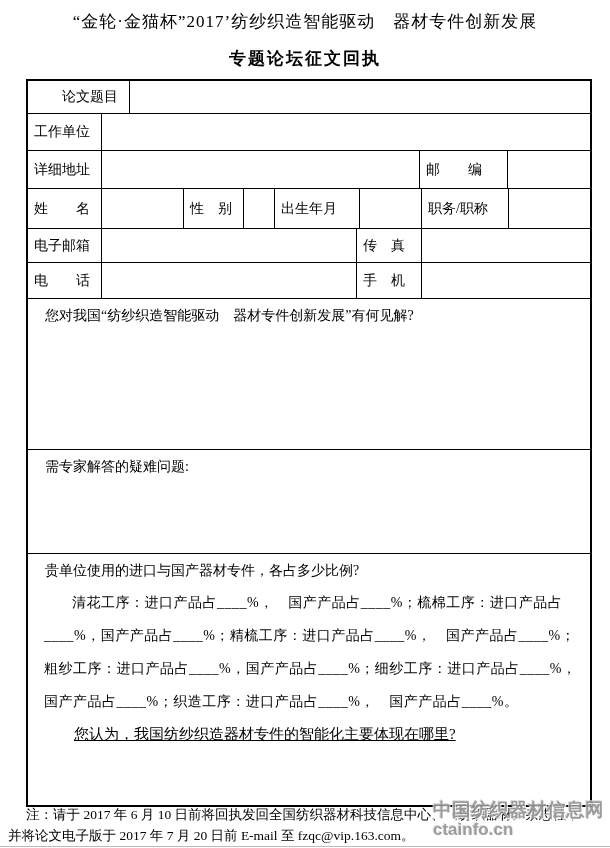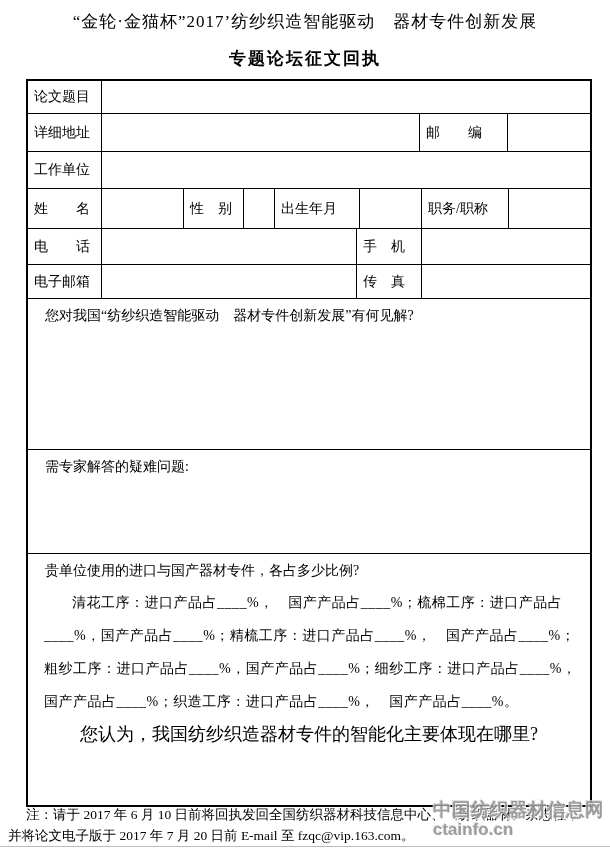--- a/index.html
+++ b/index.html
@@ -27,38 +27,38 @@
     border:2px solid #000;
     box-sizing:border-box;
     display:flex; flex-direction:column;
   }
   .t-row, .t-sec {
     display:flex;
     box-sizing:border-box;
     border-top:1.5px solid #000;
     flex:none;
   }
-  .t-row.first { border-top:none; }
+  .t-row.first { border-top:none;padding-left:28px; }
   .t-sec { display:block; padding:5px 8px 0 16px; }
   .cell {
     box-sizing:border-box;
     border-left:1.5px solid #000;
     display:flex; align-items:center;
     font-size:14px;
     overflow:hidden;
   }
   .cell.nb { border-left:none; }
   .lab { padding-left:6px; white-space:pre; }
   .flex1 { flex:1; }
   .sec-q { font-size:14px; line-height:24px; padding-left:1px; }
   .ratio-detail {
     font-size:14px; line-height:33px; text-indent:2em;
     margin-top:3px; letter-spacing:0.5px;
   }
-  .ratio-followup { font-size:18px; line-height:33px; text-indent:2em; }
+  .ratio-followup { font-size:15px; line-height:33px; text-indent:2em;text-decoration:underline; }
   
   .note {
     position:absolute; left:8px; top:805px; width:575px;
     font-size:13.5px; line-height:20.5px;
   }
   .note .n1 { text-indent:18px; }
   
   .watermark {
     position:absolute; left:433px; top:799px; width:176px;
     font-family:"Liberation Sans","DejaVu Sans",sans-serif;
@@ -84,54 +84,54 @@
   <div class="t2">专题论坛征文回执</div>
 </div>
 
 <div class="form-table">
 
   <div class="t-row first" style="height:32px">
     <div class="cell nb lab" style="width:73px">论文题目</div>
     <div class="cell flex1"></div>
   </div>
 
+  <div class="t-row" style="height:37px">
+    <div class="cell nb lab" style="width:73px">工作单位</div>
+    <div class="cell flex1"></div>
+  </div>
+
   <div class="t-row" style="height:38px">
     <div class="cell nb lab" style="width:73px">详细地址</div>
     <div class="cell" style="width:318px"></div>
     <div class="cell lab" style="width:88px">邮　　编</div>
-    <div class="cell flex1"></div>
-  </div>
-
-  <div class="t-row" style="height:37px">
-    <div class="cell nb lab" style="width:73px">工作单位</div>
     <div class="cell flex1"></div>
   </div>
 
   <div class="t-row" style="height:40px">
     <div class="cell nb lab" style="width:73px">姓　　名</div>
     <div class="cell" style="width:82px"></div>
     <div class="cell lab" style="width:60px">性　别</div>
     <div class="cell" style="width:31px"></div>
     <div class="cell lab" style="width:85px">出生年月</div>
     <div class="cell" style="width:62px"></div>
     <div class="cell lab" style="width:87px">职务/职称</div>
     <div class="cell flex1"></div>
   </div>
 
+  <div class="t-row" style="height:34px">
+    <div class="cell nb lab" style="width:73px">电子邮箱</div>
+    <div class="cell" style="width:255px"></div>
+    <div class="cell lab" style="width:65px">传　真</div>
+    <div class="cell flex1"></div>
+  </div>
+
   <div class="t-row" style="height:36px">
     <div class="cell nb lab" style="width:73px">电　　话</div>
     <div class="cell" style="width:255px"></div>
     <div class="cell lab" style="width:65px">手　机</div>
-    <div class="cell flex1"></div>
-  </div>
-
-  <div class="t-row" style="height:34px">
-    <div class="cell nb lab" style="width:73px">电子邮箱</div>
-    <div class="cell" style="width:255px"></div>
-    <div class="cell lab" style="width:65px">传　真</div>
     <div class="cell flex1"></div>
   </div>
 
   <div class="t-sec" style="height:151px">
     <div class="sec-q">您对我国“纺纱织造智能驱动　器材专件创新发展”有何见解?</div>
   </div>
 
   <div class="t-sec" style="height:104px">
     <div class="sec-q">需专家解答的疑难问题:</div>
   </div>

